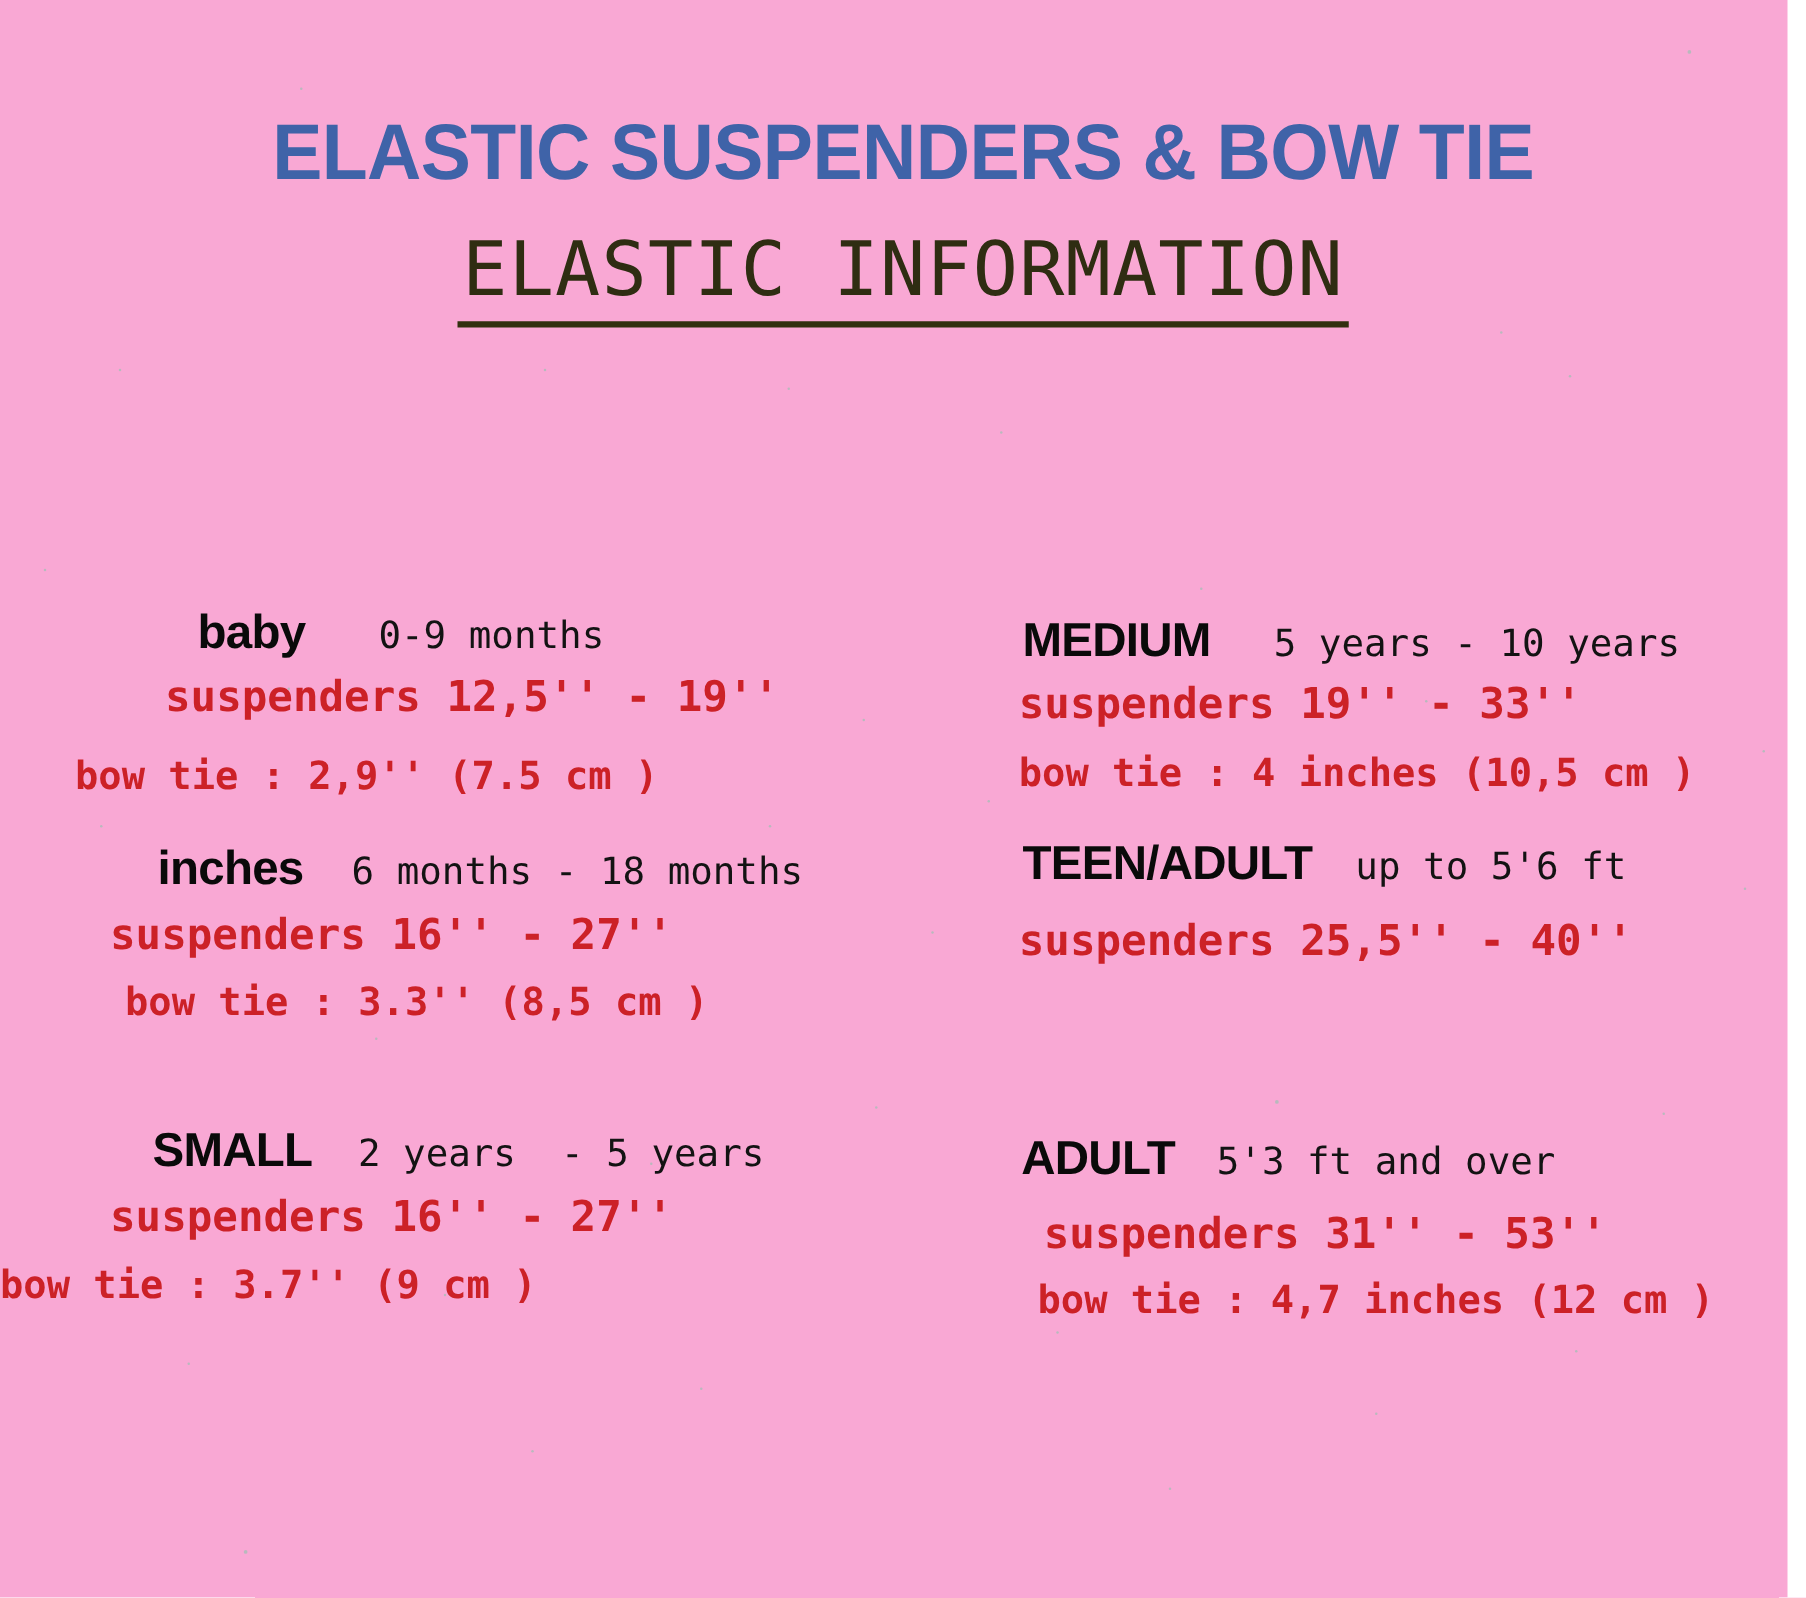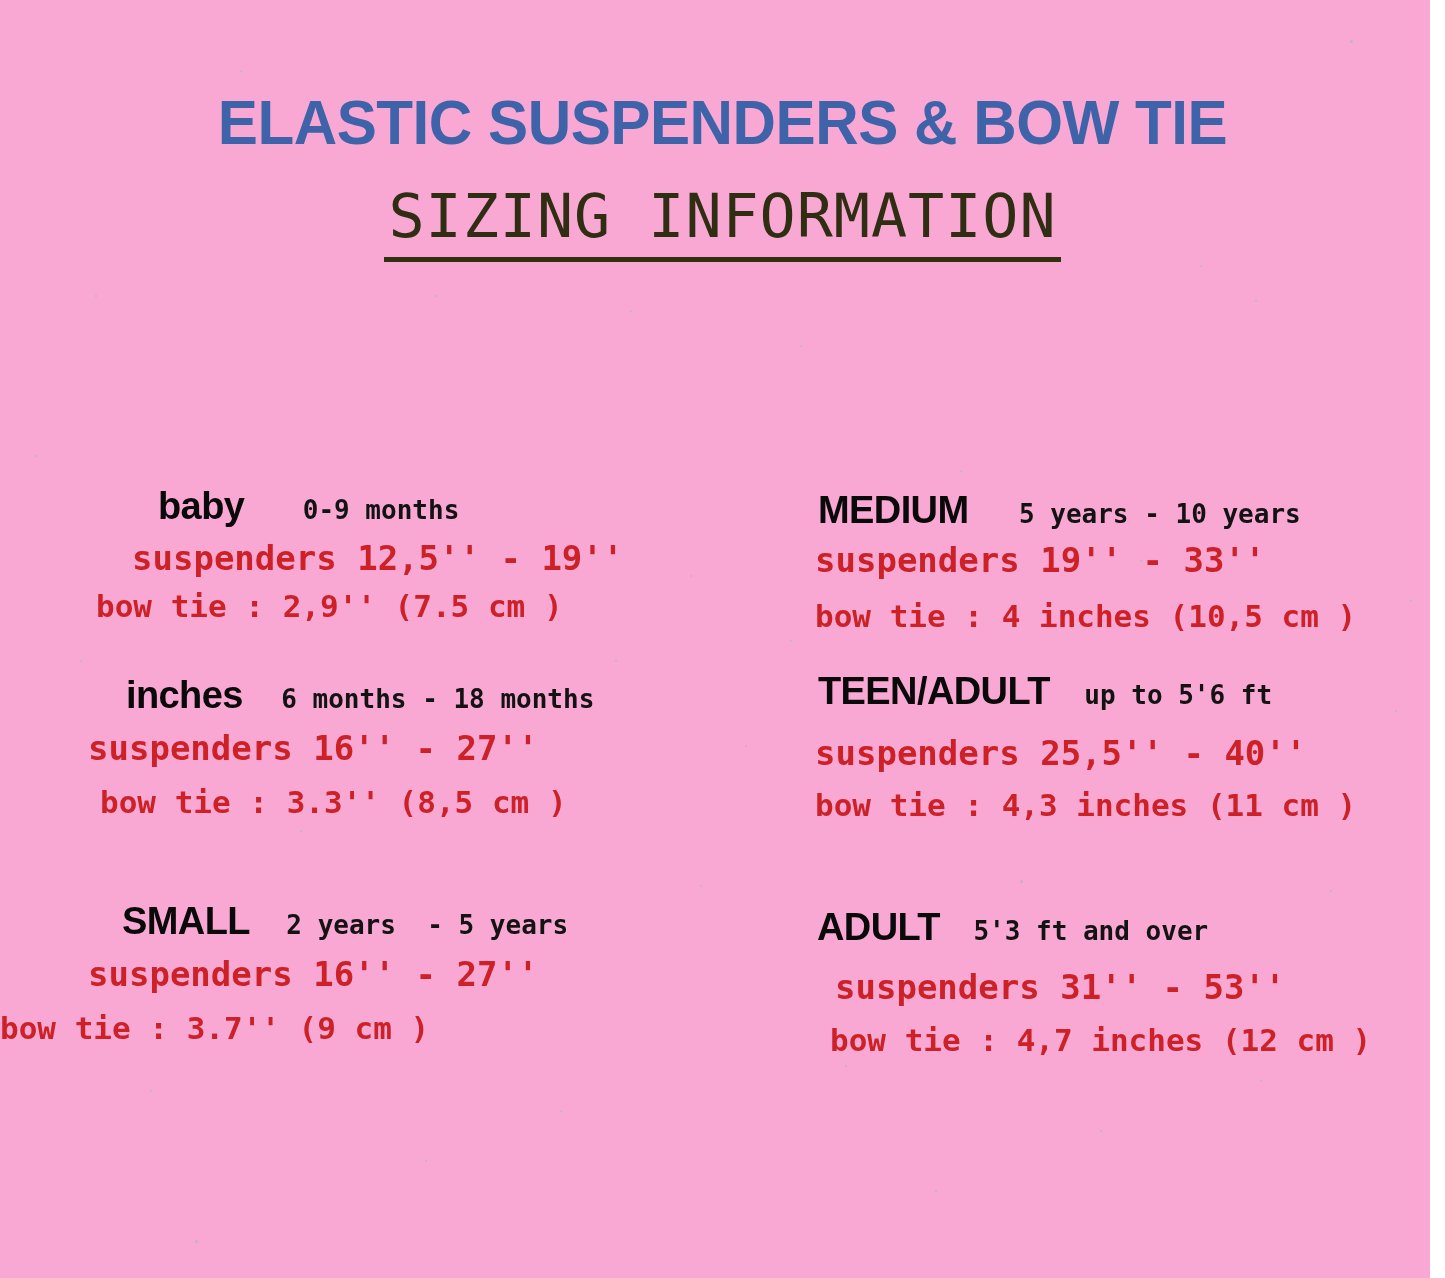--- a/index.html
+++ b/index.html
@@ -95,22 +95,22 @@
     color: #0a0a0a;
     letter-spacing: -0.6px;
     display: inline-block;
     vertical-align: baseline;
   }
   .size-name.lower {
     text-transform: none;
   }
   .age-range {
     font-family: "DejaVu Sans Mono", monospace;
-    font-weight: 700;
-    font-size: 26px;
+    font-weight: 400;
+    font-size: 30px;
     color: #131313;
     display: inline-block;
     vertical-align: baseline;
     white-space: pre;
   }
 
   .meas {
     font-family: "DejaVu Sans Mono", monospace;
     font-weight: 700;
     color: #cc2127;
@@ -121,33 +121,33 @@
   .meas.bowtie     { font-size: 31px; }
 </style>
 </head>
 <body>
 
 <div id="page">
 
   <div class="header">
     <div class="main-title">ELASTIC SUSPENDERS &amp; BOW TIE</div>
     <div class="sub-title-wrap">
-      <span class="sub-title">SIZING INFORMATION</span>
+      <span class="sub-title">ELASTIC INFORMATION</span>
     </div>
   </div>
 
   <div class="col col-left">
 
     <div class="size-block" style="top:487px;">
       <div class="head-line" style="padding-left:158px;">
         <span class="size-name lower">baby</span>
         <span class="age-range" style="margin-left:54px;">0-9 months</span>
       </div>
       <div class="meas suspenders" style="padding-left:132px; margin-top:16px;">suspenders 12,5'' - 19''</div>
-      <div class="meas bowtie" style="padding-left:96px; margin-top:16px;">bow tie : 2,9'' (7.5 cm )</div>
+      <div class="meas bowtie" style="padding-left:60px; margin-top:31px;">bow tie : 2,9'' (7.5 cm )</div>
     </div>
 
     <div class="size-block" style="top:676px;">
       <div class="head-line" style="padding-left:126px;">
         <span class="size-name lower">inches</span>
         <span class="age-range" style="margin-left:34px;">6 months - 18 months</span>
       </div>
       <div class="meas suspenders" style="padding-left:88px; margin-top:17px;">suspenders 16'' - 27''</div>
       <div class="meas bowtie" style="padding-left:100px; margin-top:22px;">bow tie : 3.3'' (8,5 cm )</div>
     </div>
@@ -173,21 +173,20 @@
       <div class="meas suspenders" style="padding-left:80px; margin-top:14px;">suspenders 19'' - 33''</div>
       <div class="meas bowtie" style="padding-left:80px; margin-top:24px;">bow tie : 4 inches (10,5 cm )</div>
     </div>
 
     <div class="size-block" style="top:672px;">
       <div class="head-line" style="padding-left:83px;">
         <span class="size-name">TEEN/ADULT</span>
         <span class="age-range" style="margin-left:30px;">up to 5'6 ft</span>
       </div>
       <div class="meas suspenders" style="padding-left:80px; margin-top:26px;">suspenders 25,5'' - 40''</div>
-      <div class="meas bowtie" style="padding-left:80px; margin-top:20px;">bow tie : 4,3 inches (11 cm )</div>
     </div>
 
     <div class="size-block" style="top:908px;">
       <div class="head-line" style="padding-left:82px;">
         <span class="size-name">ADULT</span>
         <span class="age-range" style="margin-left:29px;">5'3 ft and over</span>
       </div>
       <div class="meas suspenders" style="padding-left:100px; margin-top:24px;">suspenders 31'' - 53''</div>
       <div class="meas bowtie" style="padding-left:95px; margin-top:21px;">bow tie : 4,7 inches (12 cm )</div>
     </div>

